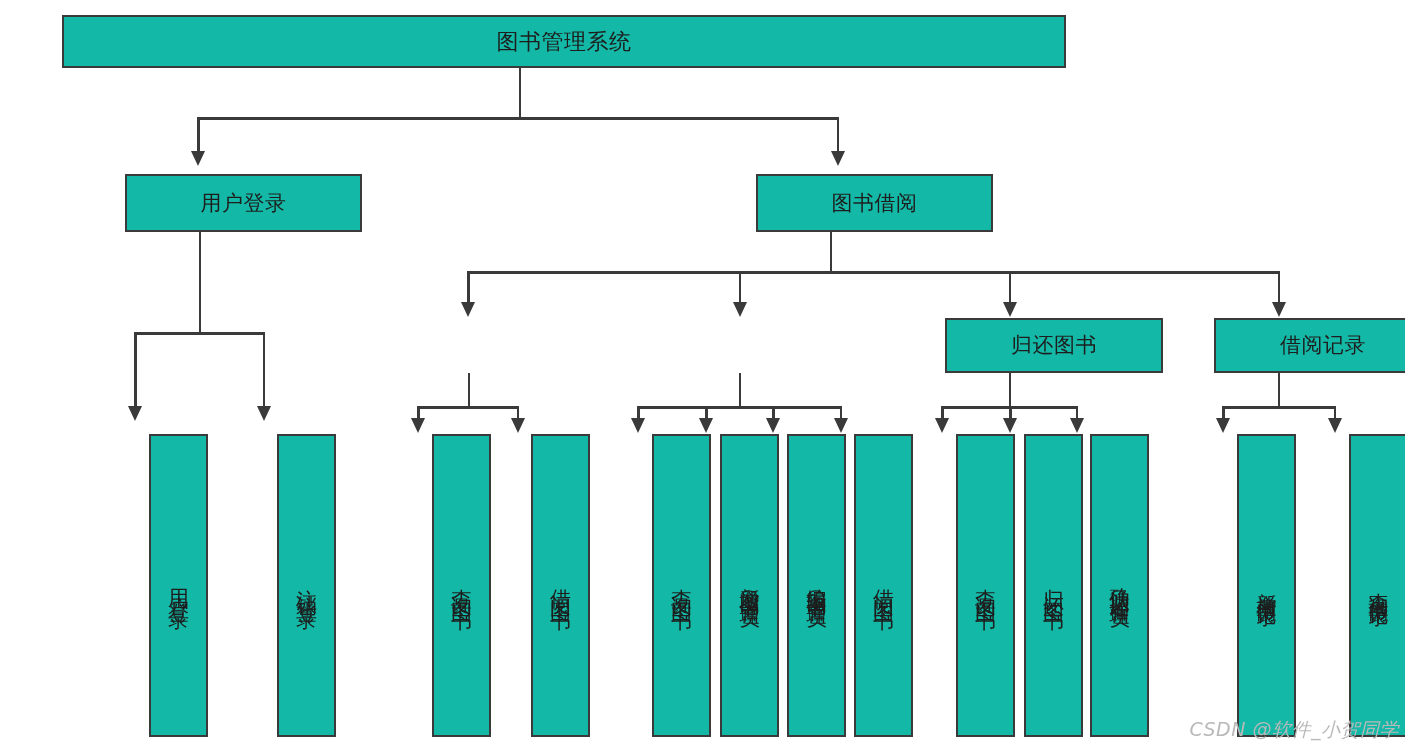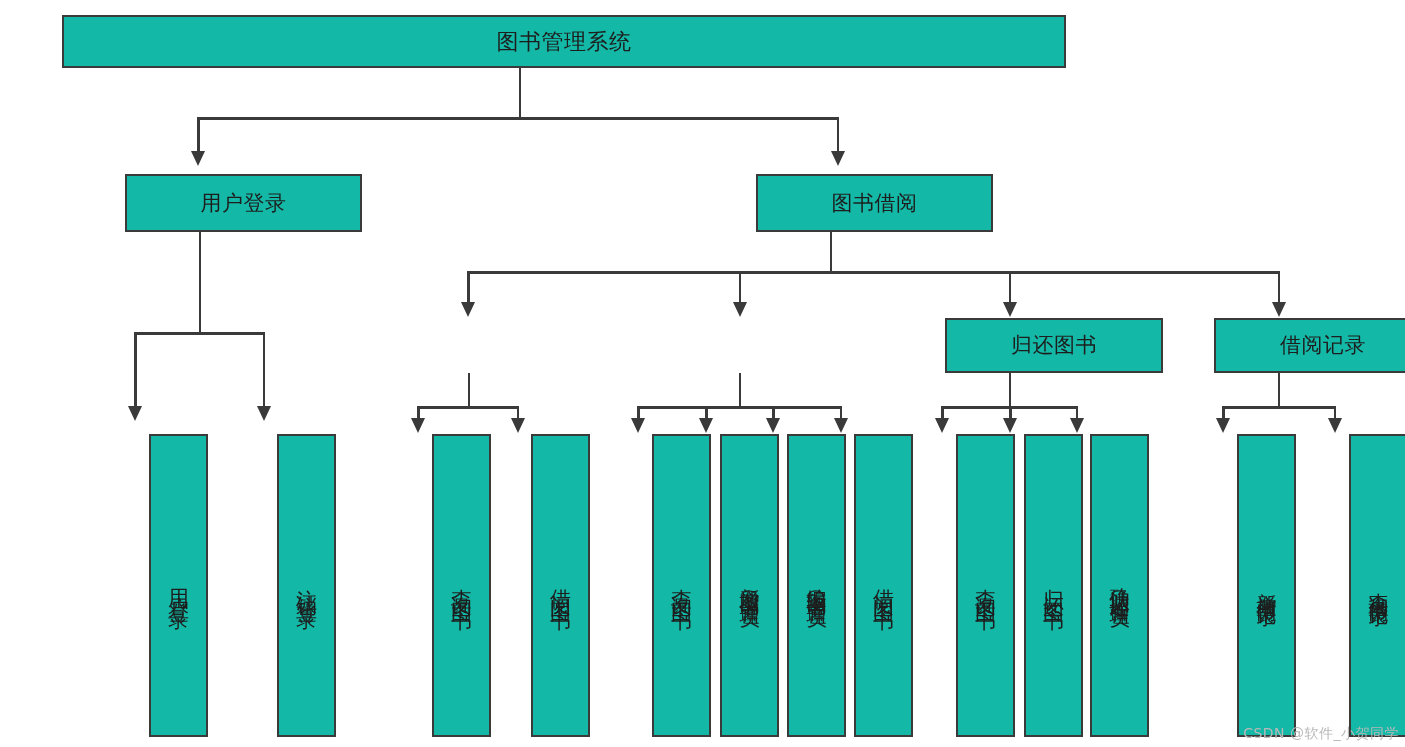--- a/index.html
+++ b/index.html
@@ -49,24 +49,25 @@
     width:0;height:0;
     border-left:7px solid transparent;
     border-right:7px solid transparent;
     border-top:15px solid #3a3a3a;
   }
 
   
   #watermark{
     position:absolute;
     right:6px;bottom:4px;
-    font-size:14px;
+    font-size:19px;
     color:#b9b9b9;
     white-space:nowrap;
     letter-spacing:0.5px;
+    font-style:italic;
   }
 </style>
 </head>
 <body>
 
 <div id="stage">
 
   <div class="node h root" style="left:18px;top:15px;width:1004px;height:53px;">图书管理系统</div>
 
   <div class="ln v" style="left:518.5px;top:68px;height:50px;"></div>

